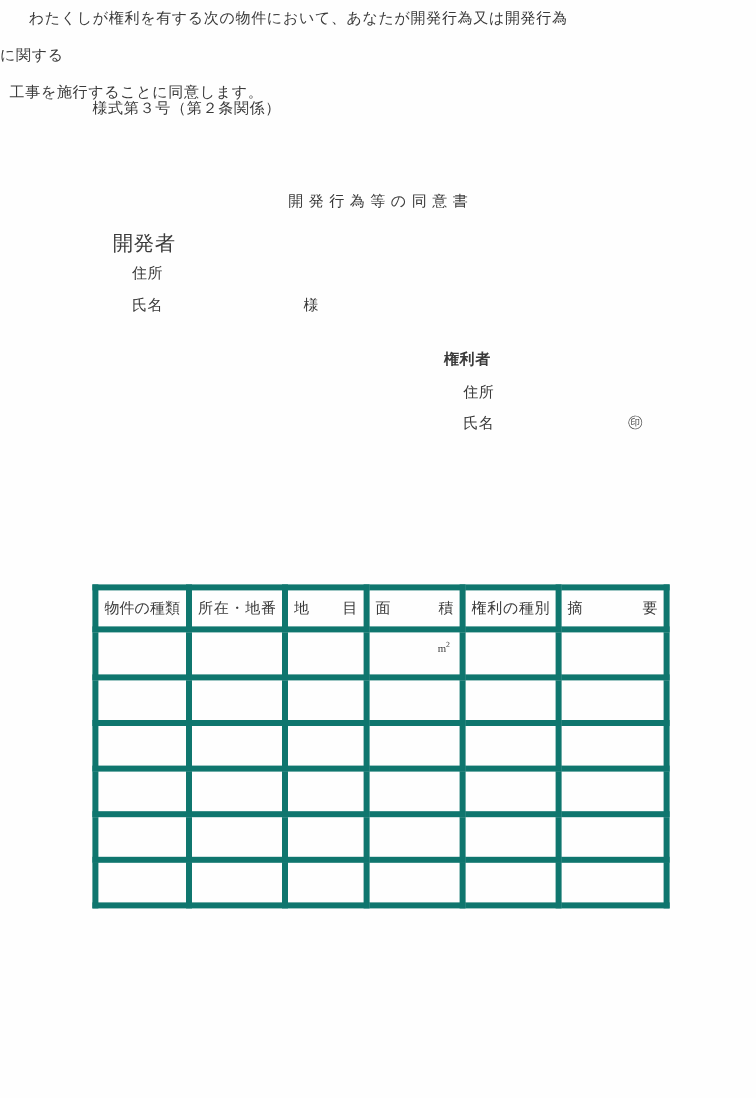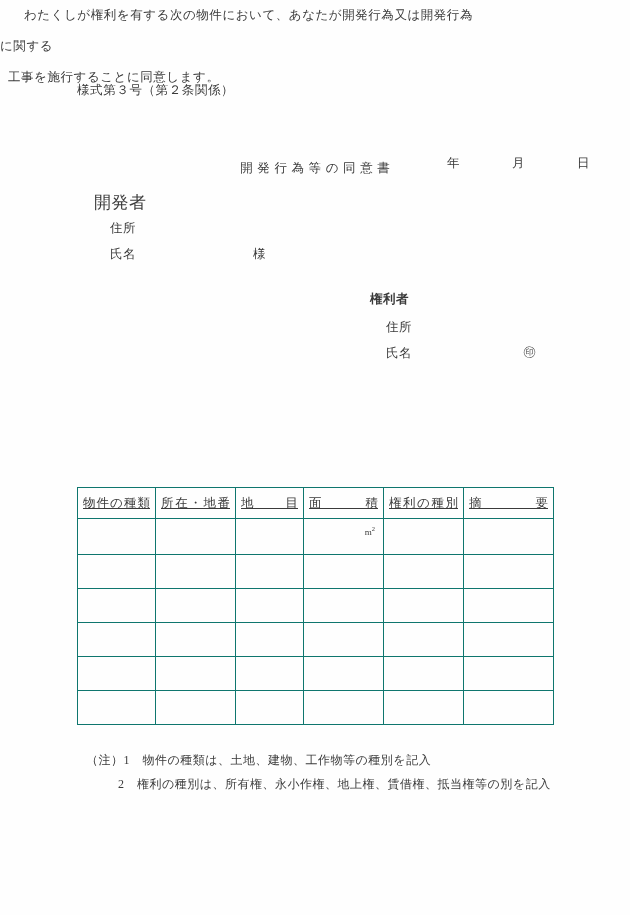--- a/index.html
+++ b/index.html
@@ -126,26 +126,25 @@
   #property-table {
     position: absolute;
     left: 77px;
     top: 487px;
     width: 476px;
     border-collapse: collapse;
     table-layout: fixed;
   }
   #property-table td,
   #property-table th {
-    border: 1px solid #0f766e;
+    border: 5px solid #0f766e;
     padding: 0;
     font-weight: normal;
     font-size: 12.5px;
     vertical-align: top;
-    text-decoration: underline;
   }
   #property-table thead th {
     height: 30px;
     line-height: 30px;
     padding: 0 5px;
     text-align: justify;
     text-align-last: justify;
     white-space: nowrap;
   }
   #property-table tbody td {
@@ -192,21 +191,20 @@
 </style>
 </head>
 <body>
 
 <div class="page">
 
   <div class="abs" id="form-number">様式第３号（第２条関係）</div>
 
   <div class="abs" id="doc-title">開発行為等の同意書</div>
 
-  <div class="abs" id="date-line">年　　　　月　　　　日</div>
 
   <div class="abs" id="developer-label">開発者</div>
   <div class="abs" id="developer-address-label">住所</div>
   <div class="abs" id="developer-name-label">氏名</div>
   <div class="abs" id="developer-honorific">様</div>
 
   <div class="abs" id="holder-label">権利者</div>
   <div class="abs" id="holder-address-label">住所</div>
   <div class="abs" id="holder-name-label">氏名</div>
   <div class="abs" id="holder-seal">㊞</div>
@@ -282,16 +280,14 @@
         <td></td>
         <td></td>
         <td></td>
         <td></td>
         <td></td>
         <td></td>
       </tr>
     </tbody>
   </table>
 
-  <div class="abs" id="note-1">（注）1　物件の種類は、土地、建物、工作物等の種別を記入</div>
-  <div class="abs" id="note-2">2　権利の種別は、所有権、永小作権、地上権、賃借権、抵当権等の別を記入</div>
 
 </div>
 
 </body></html>

